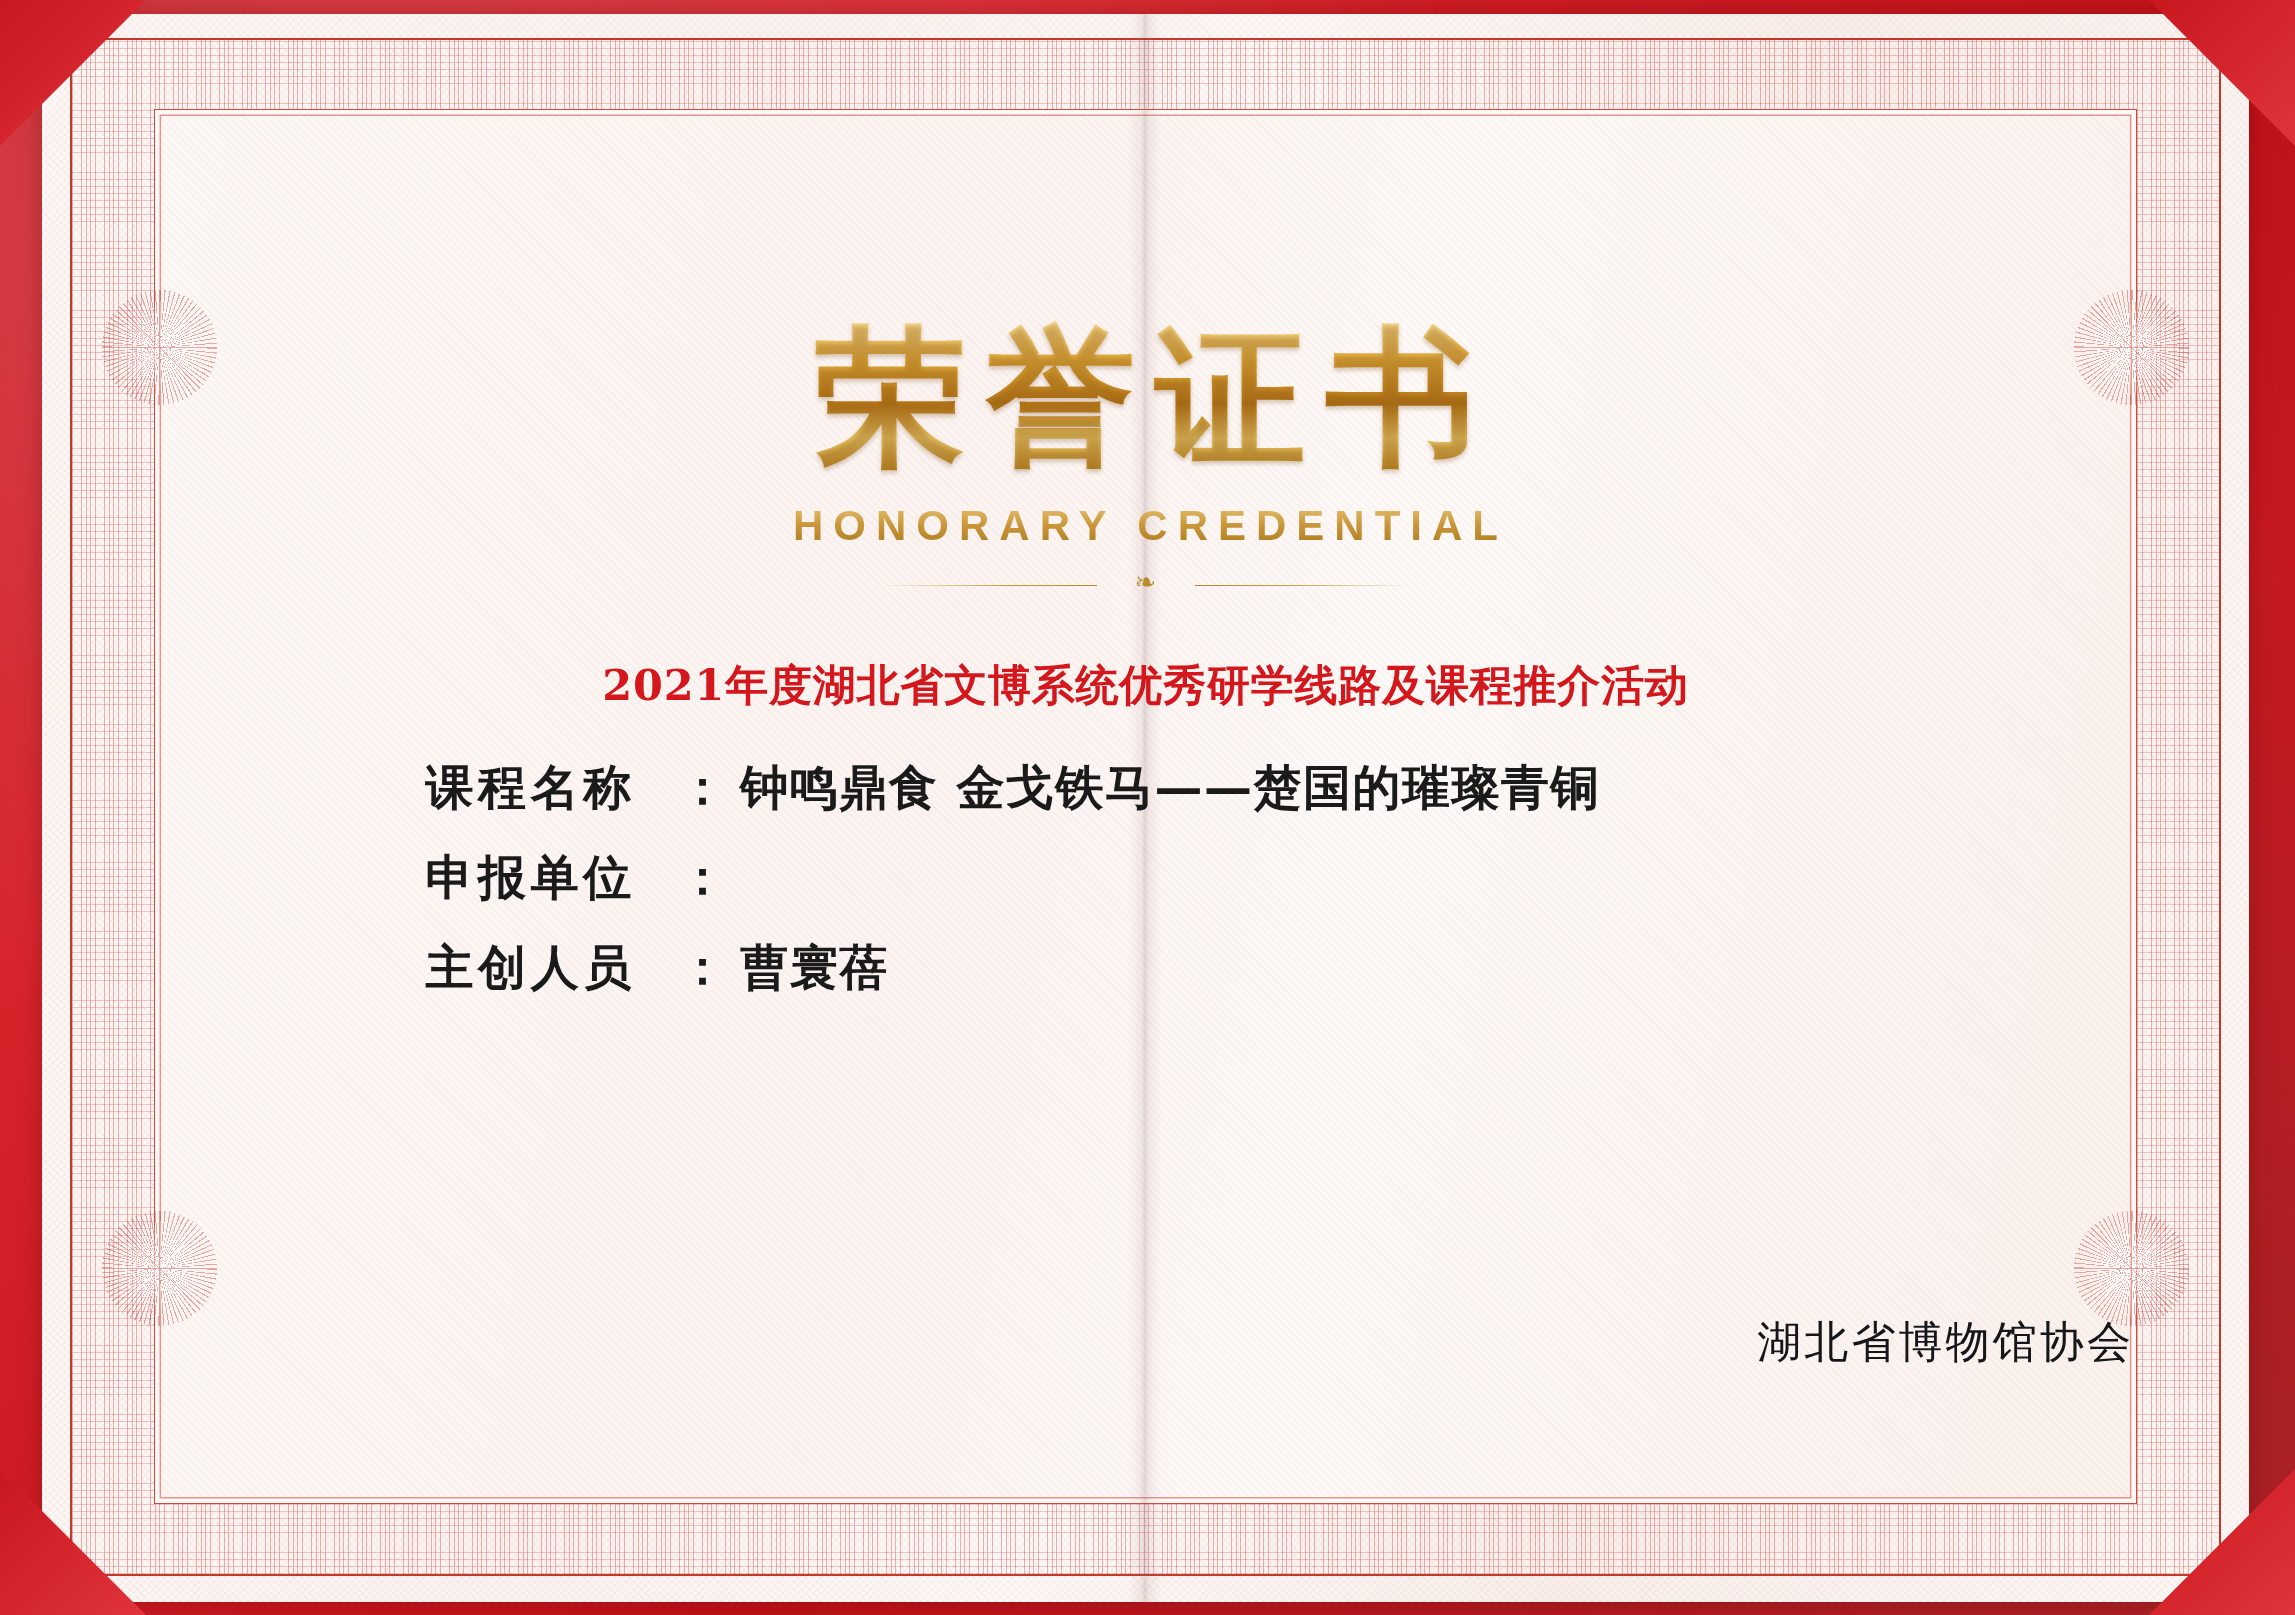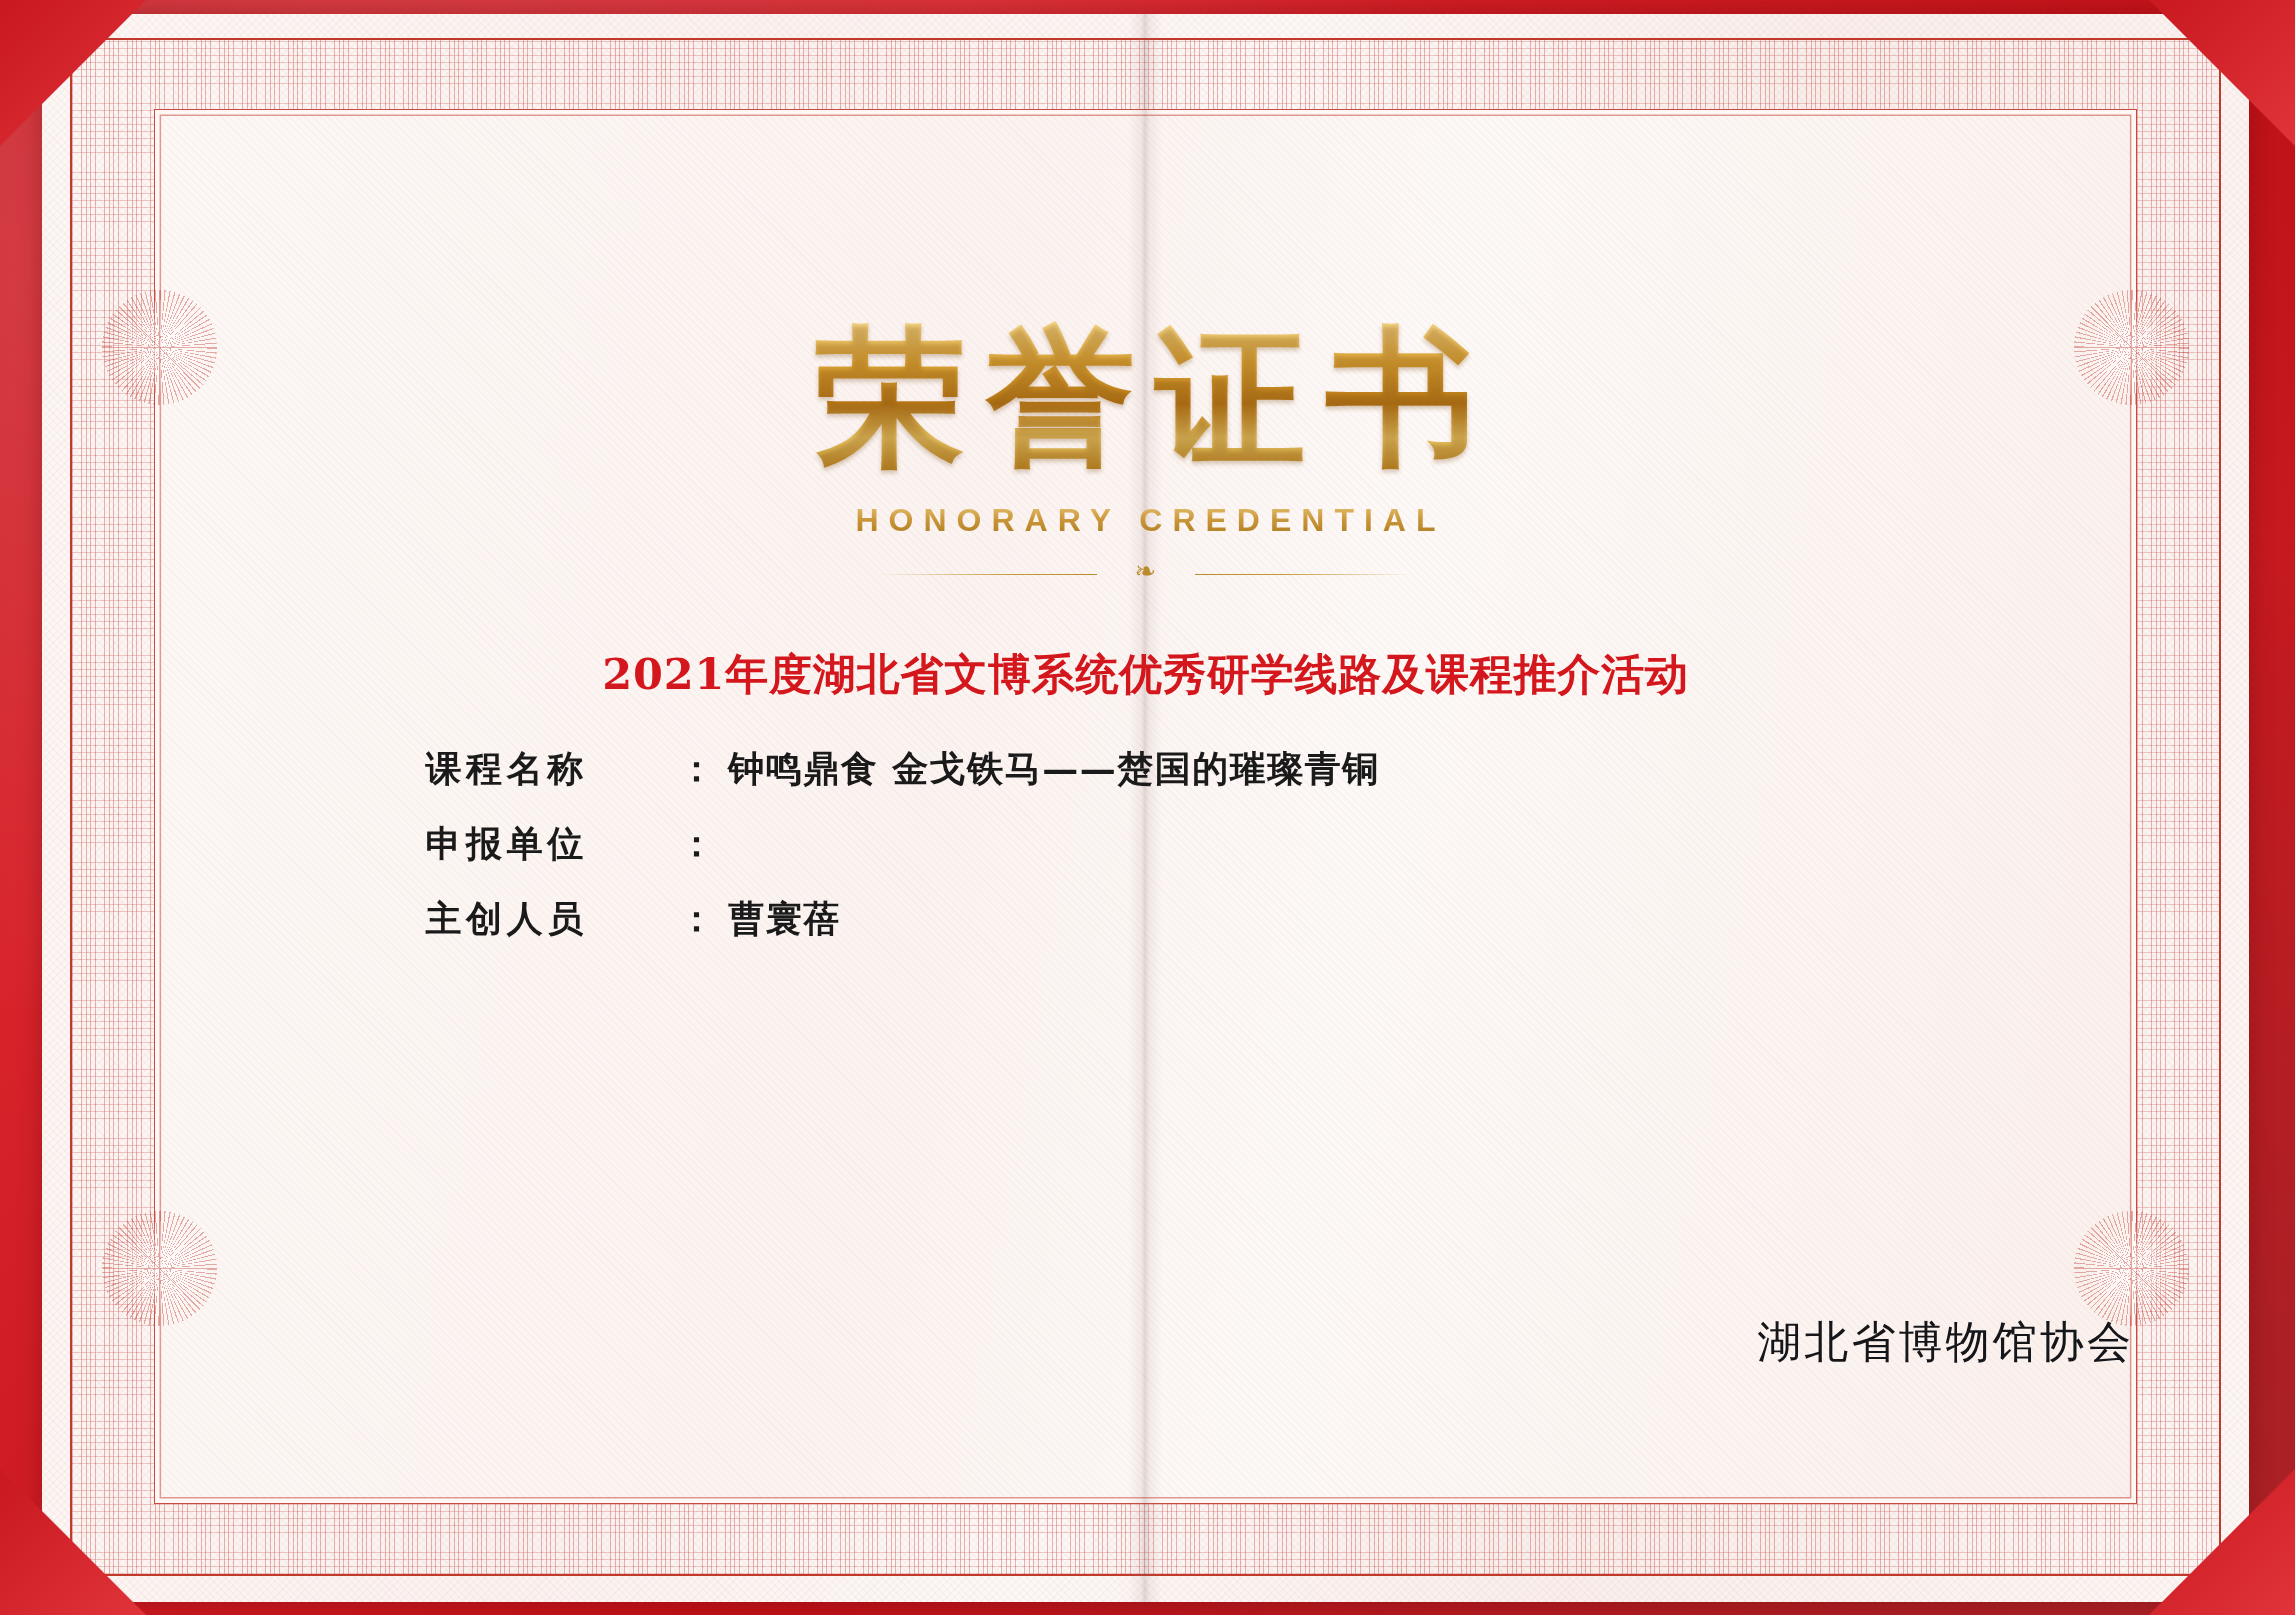--- a/index.html
+++ b/index.html
@@ -135,21 +135,21 @@
     -webkit-background-clip: text;
     background-clip: text;
     color: transparent;
     text-shadow: 0 3.1px 4.6px rgba(120,70,10,0.28);
     padding-left: 20px;
   }
 
   .sub-title {
     margin-top: 31px;
     font-family: "Liberation Sans", sans-serif;
-    font-size: 32px;
+    font-size: 42px;
     letter-spacing: 10px;
     font-weight: 600;
     background: linear-gradient(180deg, #e9c878 0%, #c89437 50%, #a97a1c 100%);
     -webkit-background-clip: text;
     background-clip: text;
     color: transparent;
     padding-left: 10px;
   }
 
   .divider {
@@ -215,21 +215,21 @@
     display: flex;
     flex-direction: column;
     gap: 26px;
     align-self: center;
     width: 1440px;
   }
   .field-row {
     display: flex;
     align-items: baseline;
     font-family: "DejaVu Serif", serif;
-    font-size: 36px;
+    font-size: 48px;
     font-weight: 700;
     color: #1a1a1a;
     white-space: nowrap;
   }
   .field-label {
     letter-spacing: 4.6px;
     flex: 0 0 auto;
     width: 253px;
     text-align: justify;
   }

